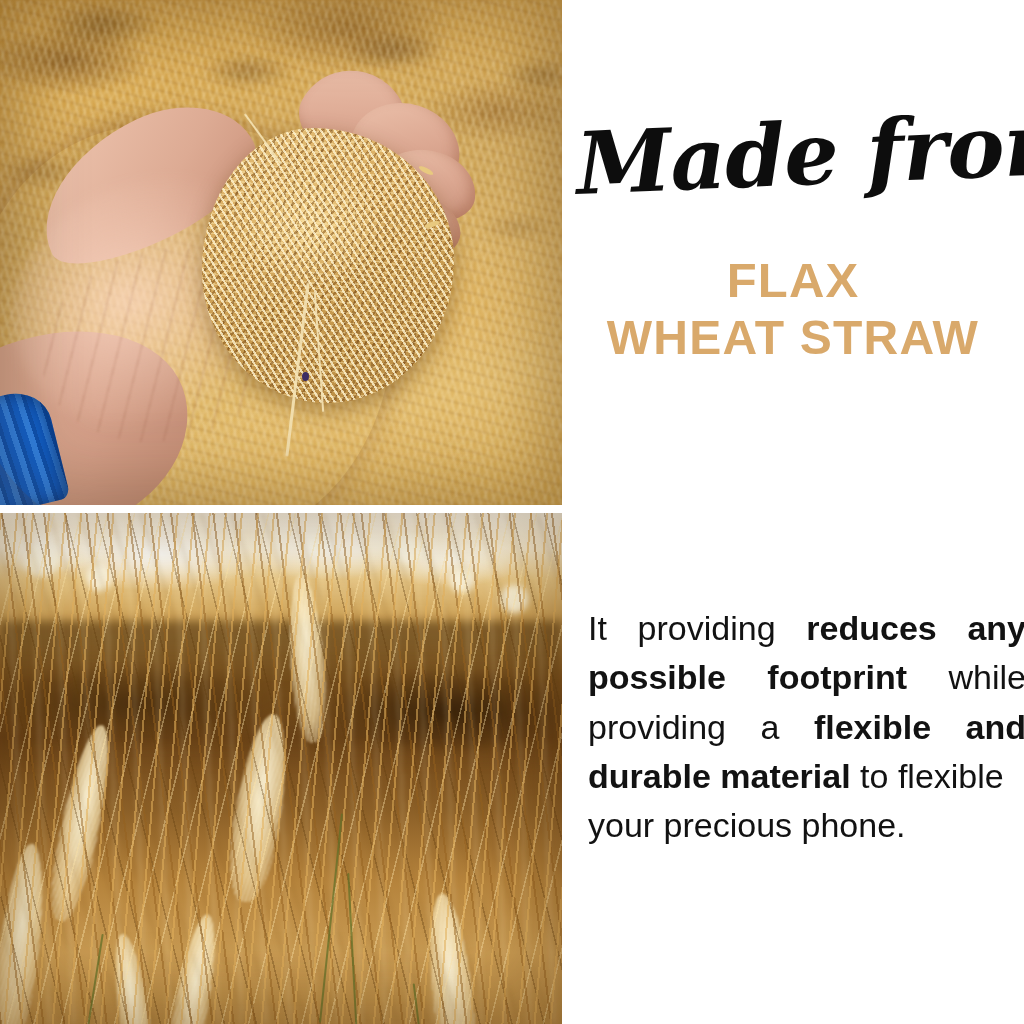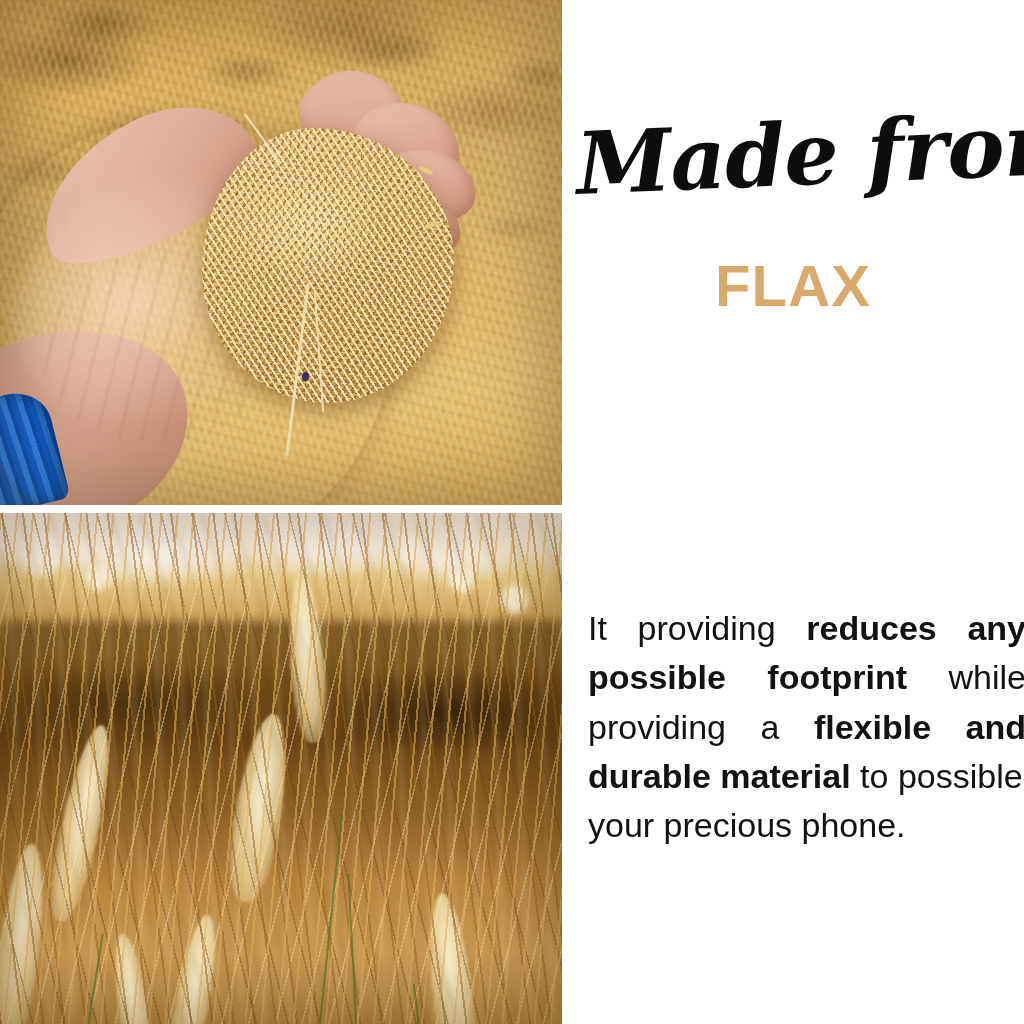--- a/index.html
+++ b/index.html
@@ -214,21 +214,21 @@
     font-size:86px;line-height:1;
     color:#0d0d0d;
     transform:rotate(-2.4deg);
     letter-spacing:-1px;
     white-space:nowrap;
   }
 
   .headline-block{position:absolute;left:0;top:252px;width:462px;text-align:center;}
   .headline-line{
     font-family:"Liberation Sans","DejaVu Sans",sans-serif;
-    font-weight:700;font-size:58px;line-height:1.18;
+    font-weight:700;font-size:49px;line-height:1.18;
     letter-spacing:1.2px;
   }
   .hl2{font-size:48px;}
 
   .body-copy{
     position:absolute;left:26px;top:604px;width:438px;
     font-family:"Liberation Sans","DejaVu Sans",sans-serif;
     font-size:34px;line-height:1.45;
     color:#121212;
     text-align:justify;
@@ -313,20 +313,21 @@
 
     <div class="photo-vignette"></div>
   </div>
 
   <div class="right-col">
 
     <div class="script-title">Made from</div>
 
     <div class="headline-block">
       <div class="headline-line hl1" style="color: rgb(217, 169, 107);">FLAX</div>
+      <div class="headline-line hl2" style="color: rgb(217, 169, 107);">WHEAT STRAW</div>
     </div>
 
     <div class="body-copy">
-      <span>It providing </span><b>reduces any possible footprint</b><span> while providing a </span><b>flexible and durable material</b><span> to possible </span><span class="tail">your precious phone.</span>
+      <span>It providing </span><b>reduces any possible footprint</b><span> while providing a </span><b>flexible and durable material</b><span> to flexible </span><span class="tail">your precious phone.</span>
     </div>
 
   </div>
 </div>
 
 </body></html>

